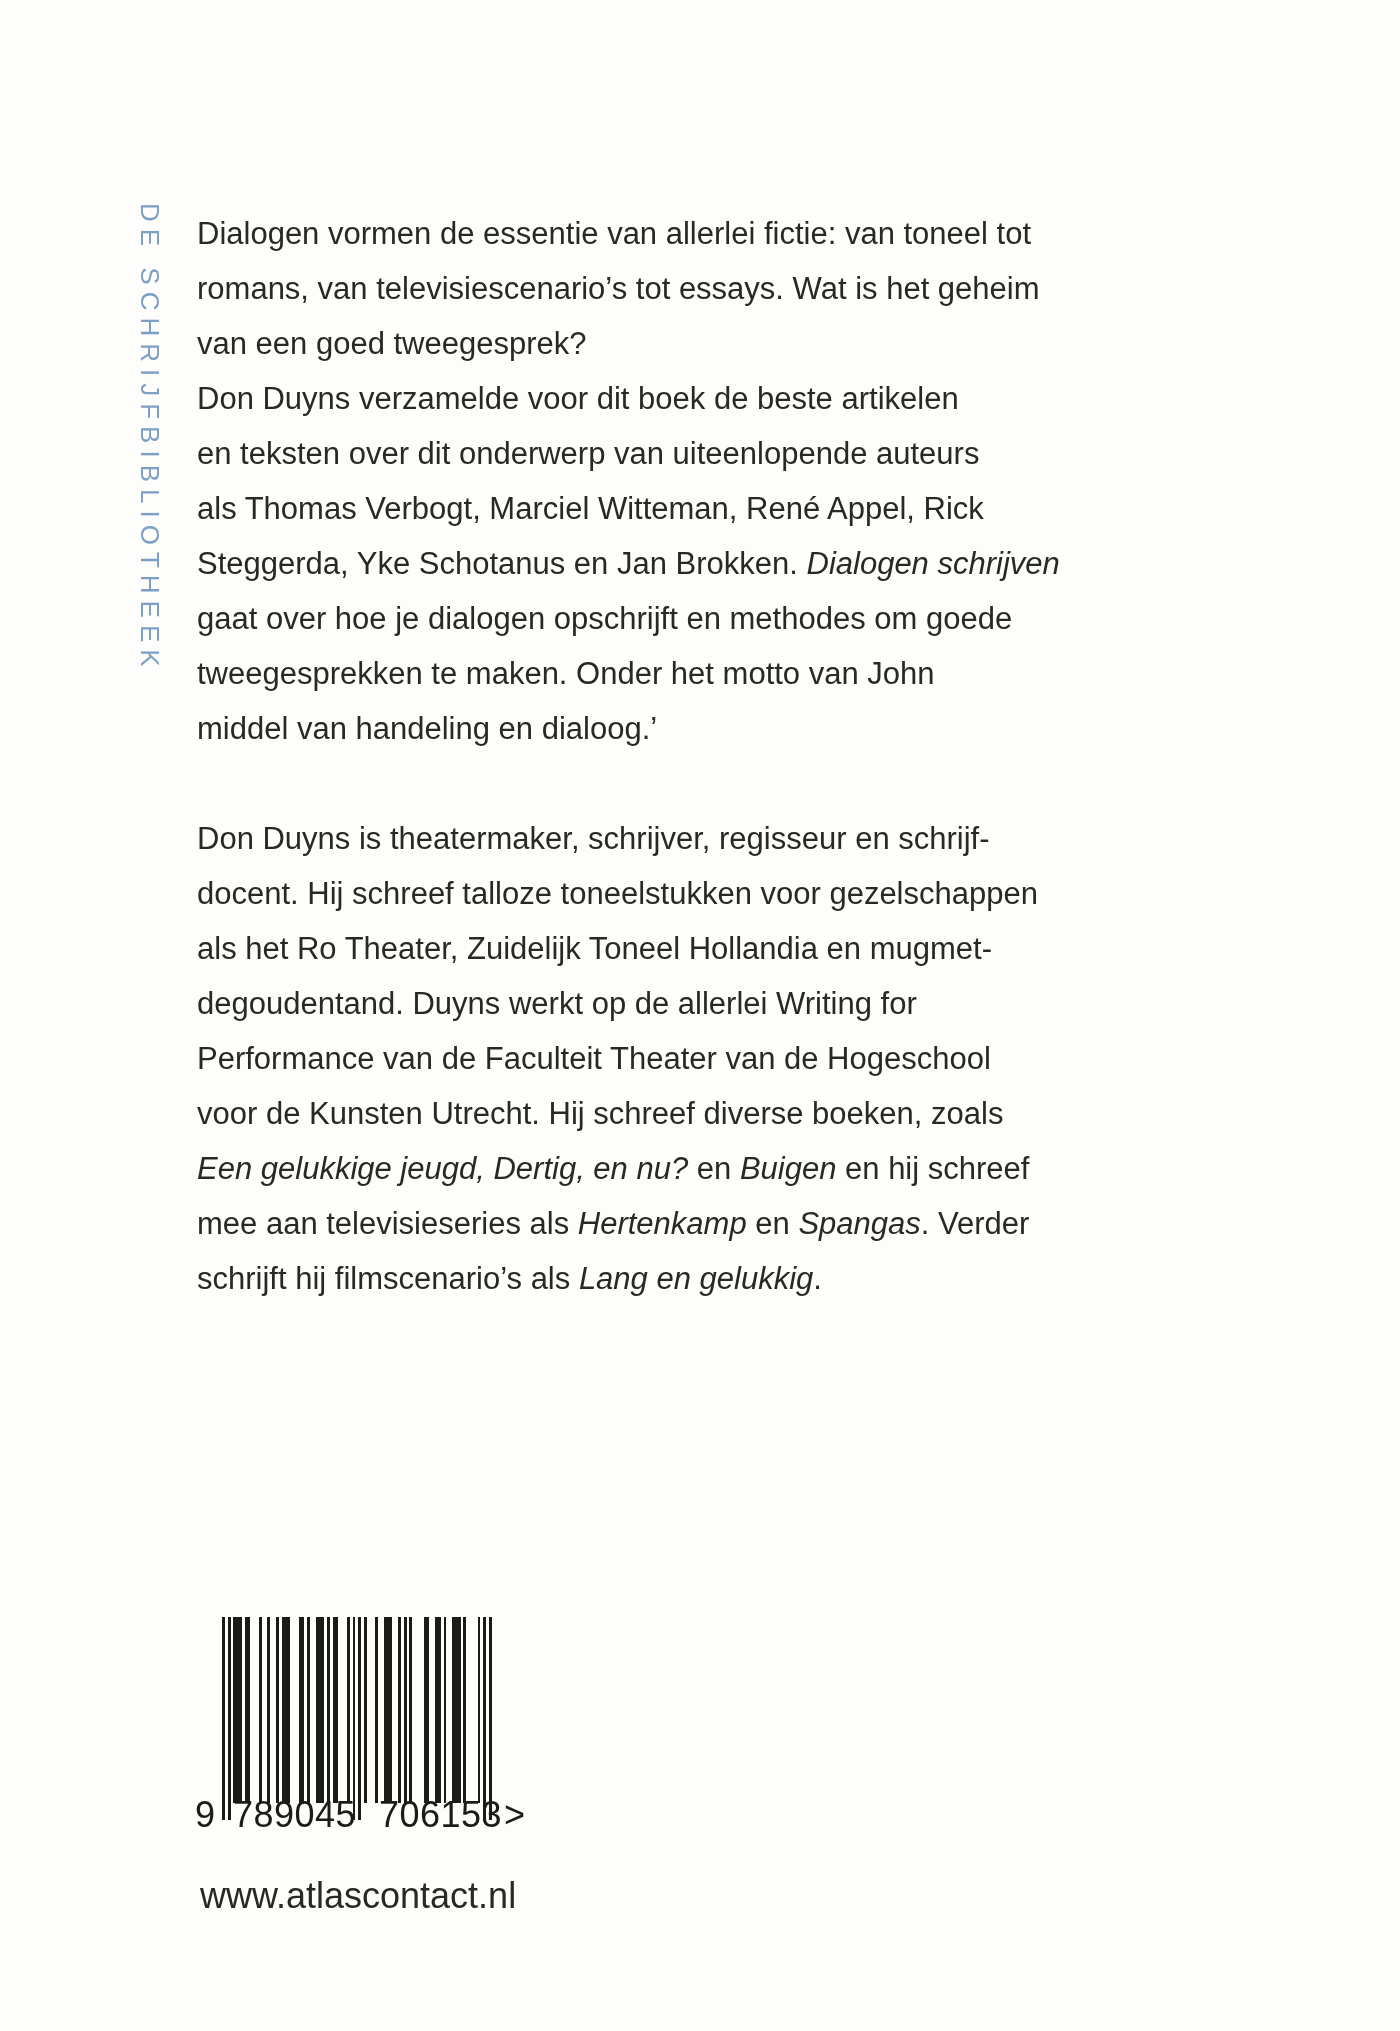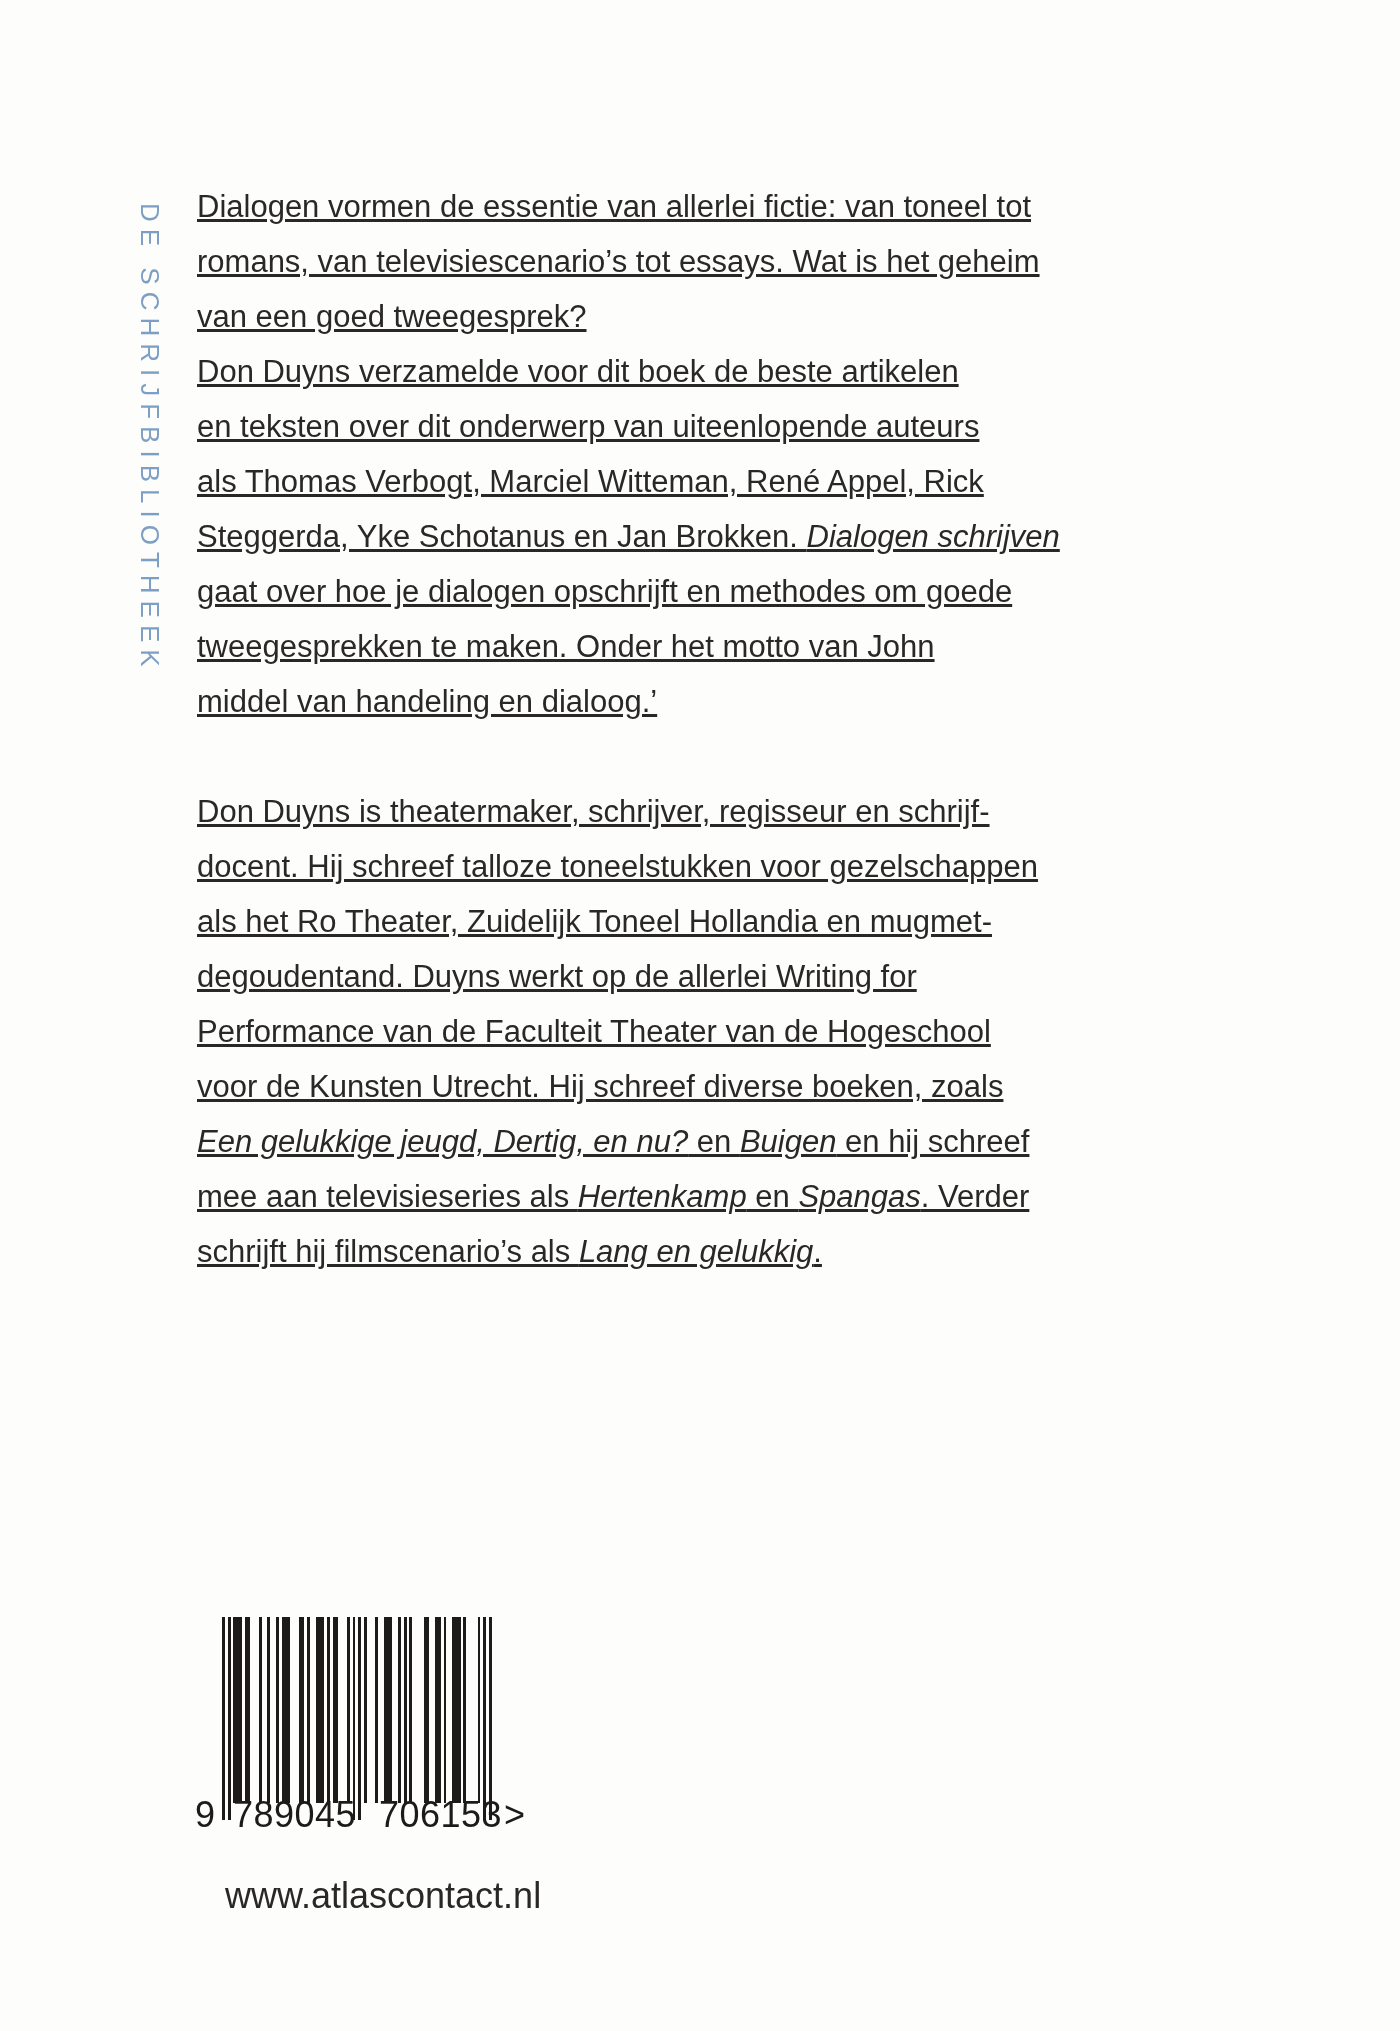--- a/index.html
+++ b/index.html
@@ -22,25 +22,24 @@
     left:134px;top:203px;
     writing-mode:vertical-rl;
     text-orientation:mixed;
     font-size:26px;
     letter-spacing:7px;
     color:var(--accent);
     white-space:nowrap;
   }
   .blurb{
     position:absolute;
-    left:197px;top:179px;
+    left:197px;top:206px;
     width:1100px;
     font-size:31px;
     line-height:55px;
-    text-decoration:underline;
   }
   .para{margin:0;}
   .para + .para{margin-top:55px;}
   .line{white-space:nowrap;}
   .it{font-style:italic;margin-top:14px;}
   .barcode{
     position:absolute;
     left:195px;top:1617px;
     width:340px;height:230px;
   }
@@ -59,21 +58,21 @@
     font-size:36px;line-height:36px;
     color:#1d1b19;
     white-space:nowrap;
   }
   .bc-prefix{left:0;}
   .bc-left{left:38px;letter-spacing:0.5px;}
   .bc-right{left:184px;letter-spacing:0.5px;}
   .bc-suffix{left:309px;}
   .website{
     position:absolute;
-    left:225px;top:1876px;
+    left:200px;top:1876px;
     font-size:36px;line-height:40px;
     color:var(--ink);
   }
 </style>
 </head>
 <body>
 
 <div class="cover">
 
   <div class="series-label">DE SCHRIJFBIBLIOTHEEK</div>

